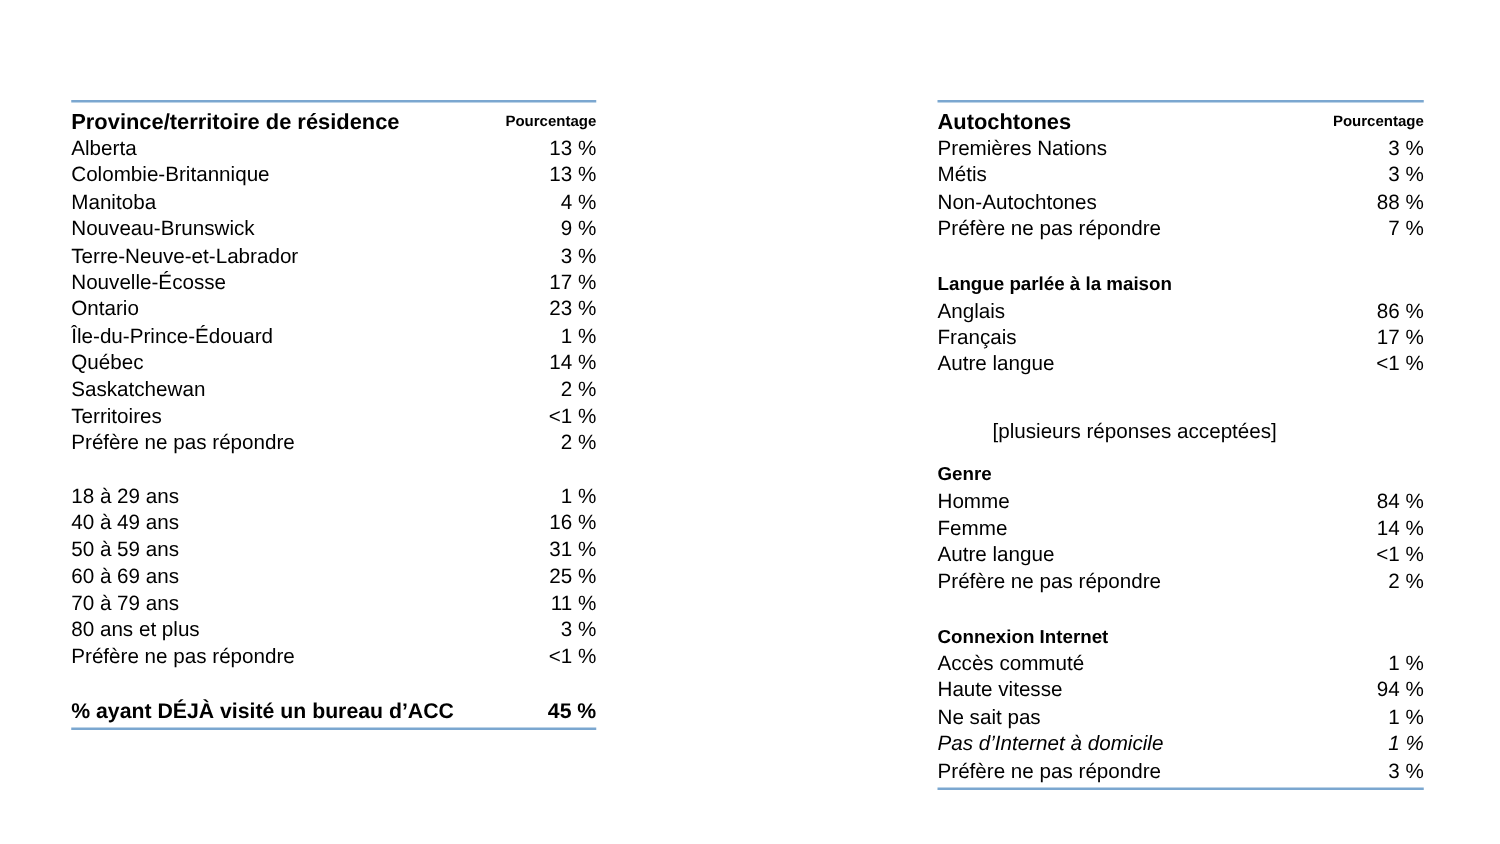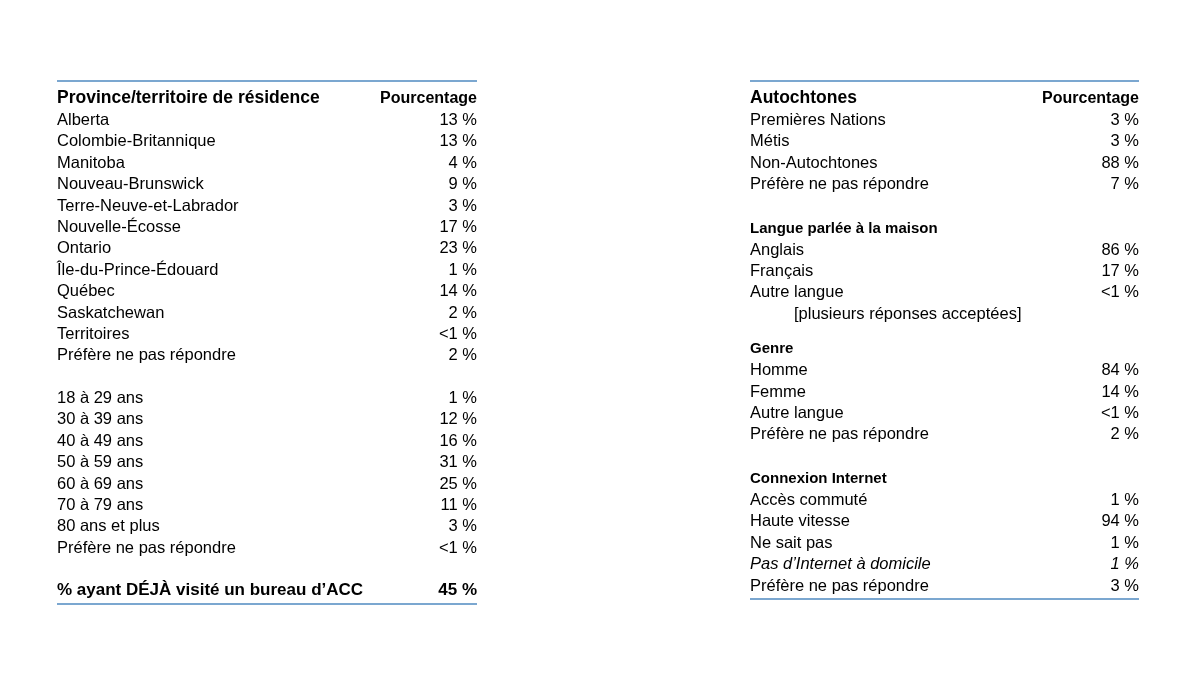--- a/index.html
+++ b/index.html
@@ -54,41 +54,41 @@
     text-align: right;
     padding-left: 14px;
   }
 
   
   .row.heading {
     font-weight: bold;
     font-size: 17.5px;
     line-height: 23px;
   }
-  .row.heading .value { font-weight: bold; font-size: 16px; }
+  .row.heading .value { font-weight: bold; font-size: 12px; }
 
   
   .row.section {
     font-weight: bold;
     font-size: 15px;
     line-height: 23px;
   }
 
   
   .row.summary {
     font-weight: bold;
     font-size: 17px;
     line-height: 22px;
   }
 
   
   .row.italic { font-style: italic; }
 
   
-  .row.note .label { padding-left: 44px; }
+  .row.note .label { padding-left: 44px; margin-top: 32px; }
 
   
   .spacer { height: 21px; }
   .spacer.small { height: 12px; }
 </style>
 </head>
 <body>
 
 <div class="sheet">
 
@@ -154,24 +154,20 @@
 
     <div class="spacer"></div>
 
 
     <div id="age-rows">
         <div class="row">
           <span class="label">18 à 29 ans</span>
           <span class="value">1 %</span>
         </div>
         <div class="row">
-          <span class="label">30 à 39 ans</span>
-          <span class="value">12 %</span>
-        </div>
-        <div class="row">
           <span class="label">40 à 49 ans</span>
           <span class="value">16 %</span>
         </div>
         <div class="row">
           <span class="label">50 à 59 ans</span>
           <span class="value">31 %</span>
         </div>
         <div class="row">
           <span class="label">60 à 69 ans</span>
           <span class="value">25 %</span>

